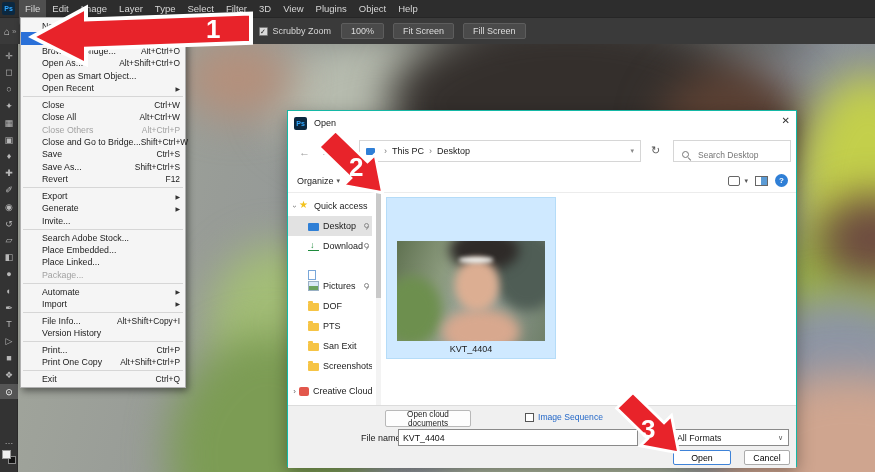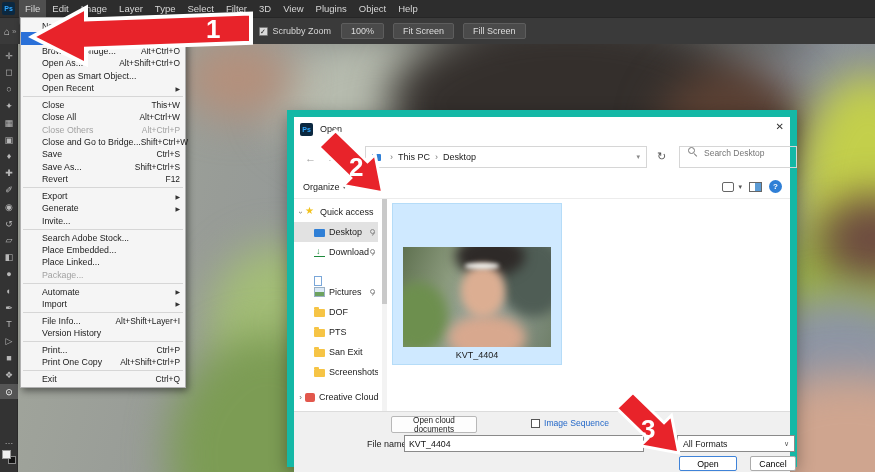--- a/index.html
+++ b/index.html
@@ -58,36 +58,36 @@
   .mi-label{font-size:8.8px;white-space:nowrap;}
   .mi-shortcut{margin-left:auto;font-size:8.4px;color:#1a1a1a;white-space:nowrap;}
   .mi-caret{margin-left:auto;font-size:6px;color:#333;}
   .menu-item.selected{background:var(--menu-highlight);}
   .menu-item.selected .mi-label,.menu-item.selected .mi-shortcut{color:#fff;}
   .menu-item.disabled .mi-label,.menu-item.disabled .mi-shortcut{color:#a2a2a2;}
   .menu-sep{height:1px;background:#d6d6d6;margin:1.7px 2px;}
 
   
   .dialog{position:absolute;left:287px;top:110px;width:510px;height:357px;background:#fff;
-    border:7px solid #14b8a6;box-shadow:0 5px 16px rgba(0,0,0,.35);z-index:10;color:#1a1a1a;}
+    border:1px solid #14b8a6;box-shadow:0 5px 16px rgba(0,0,0,.35);z-index:10;color:#1a1a1a;}
   .dlg-title{position:absolute;left:0;top:0;width:100%;height:24px;display:flex;align-items:center;}
   .dlg-ps{width:13px;height:13px;margin:0 7px 0 6px;background:#0b2840;color:#31a8ff;font-size:7px;
     font-weight:bold;display:flex;align-items:center;justify-content:center;border-radius:2px;}
   .dlg-title-text{font-size:9px;}
   .dlg-close{position:absolute;right:6px;top:4px;font-size:10px;color:#333;}
   .dlg-nav{position:absolute;left:0;top:26px;width:100%;height:30px;display:flex;align-items:center;}
   .nav-arrow{font-size:11px;color:#9a9a9a;margin-left:11px;}
   .addr{position:absolute;left:71px;top:3px;width:282px;height:22px;border:1px solid #d6d6d6;
     display:flex;align-items:center;font-size:9px;}
   .addr-icon{width:9px;height:7px;background:#2f7fd6;border-radius:1px;margin:0 4px 0 6px;}
   .crumb-sep{color:#777;margin:0 5px;font-size:9px;}
   .addr-caret{margin-left:auto;margin-right:6px;color:#888;font-size:7px;}
   .refresh{position:absolute;left:363px;top:7px;font-size:11px;color:#555;}
   .searchbox{position:absolute;left:385px;top:3px;width:118px;height:22px;border:1px solid #d6d6d6;
-    display:flex;align-items:flex-start;}
+    display:flex;align-items:flex-end;}
   .mag{position:relative;width:10px;height:10px;margin:0 4px 0 8px;}
   .mag::before{content:"";position:absolute;left:0;top:0;width:5px;height:5px;border:1px solid #777;border-radius:50%;}
   .mag::after{content:"";position:absolute;left:6px;top:6px;width:4px;height:1px;background:#777;transform:rotate(45deg);transform-origin:left;}
   .searchbox input{border:0;outline:0;width:80px;font-size:8.5px;color:#333;background:transparent;}
   .dlg-toolbar{position:absolute;left:0;top:58px;width:100%;height:24px;display:flex;align-items:center;
     border-bottom:1px solid #ececec;}
   .organize{margin-left:9px;font-size:9px;color:#222;}
   .org-caret{font-size:7px;color:#555;margin-left:3px;}
   .tb-right{position:absolute;right:8px;top:5px;display:flex;align-items:center;gap:7px;}
   .view-icon{width:12px;height:10px;border:1px solid #666;border-radius:2px;}
@@ -264,21 +264,21 @@
       <div class="menu-item">
         <span class="mi-label">Open as Smart Object...</span>
       </div>
       <div class="menu-item">
         <span class="mi-label">Open Recent</span>
         <span class="mi-caret">▶</span>
       </div>
       <div class="menu-sep"></div>
       <div class="menu-item">
         <span class="mi-label">Close</span>
-        <span class="mi-shortcut">This+W</span>
+        <span class="mi-shortcut">Ctrl+W</span>
       </div>
       <div class="menu-item">
         <span class="mi-label">Close All</span>
         <span class="mi-shortcut">Alt+Ctrl+W</span>
       </div>
       <div class="menu-item disabled">
         <span class="mi-label">Close Others</span>
         <span class="mi-shortcut">Alt+Ctrl+P</span>
       </div>
       <div class="menu-item">
@@ -327,21 +327,21 @@
         <span class="mi-label">Automate</span>
         <span class="mi-caret">▶</span>
       </div>
       <div class="menu-item">
         <span class="mi-label">Import</span>
         <span class="mi-caret">▶</span>
       </div>
       <div class="menu-sep"></div>
       <div class="menu-item">
         <span class="mi-label">File Info...</span>
-        <span class="mi-shortcut">Alt+Shift+Layer+I</span>
+        <span class="mi-shortcut">Alt+Shift+Copy+I</span>
       </div>
       <div class="menu-item">
         <span class="mi-label">Version History</span>
       </div>
       <div class="menu-sep"></div>
       <div class="menu-item">
         <span class="mi-label">Print...</span>
         <span class="mi-shortcut">Ctrl+P</span>
       </div>
       <div class="menu-item">

